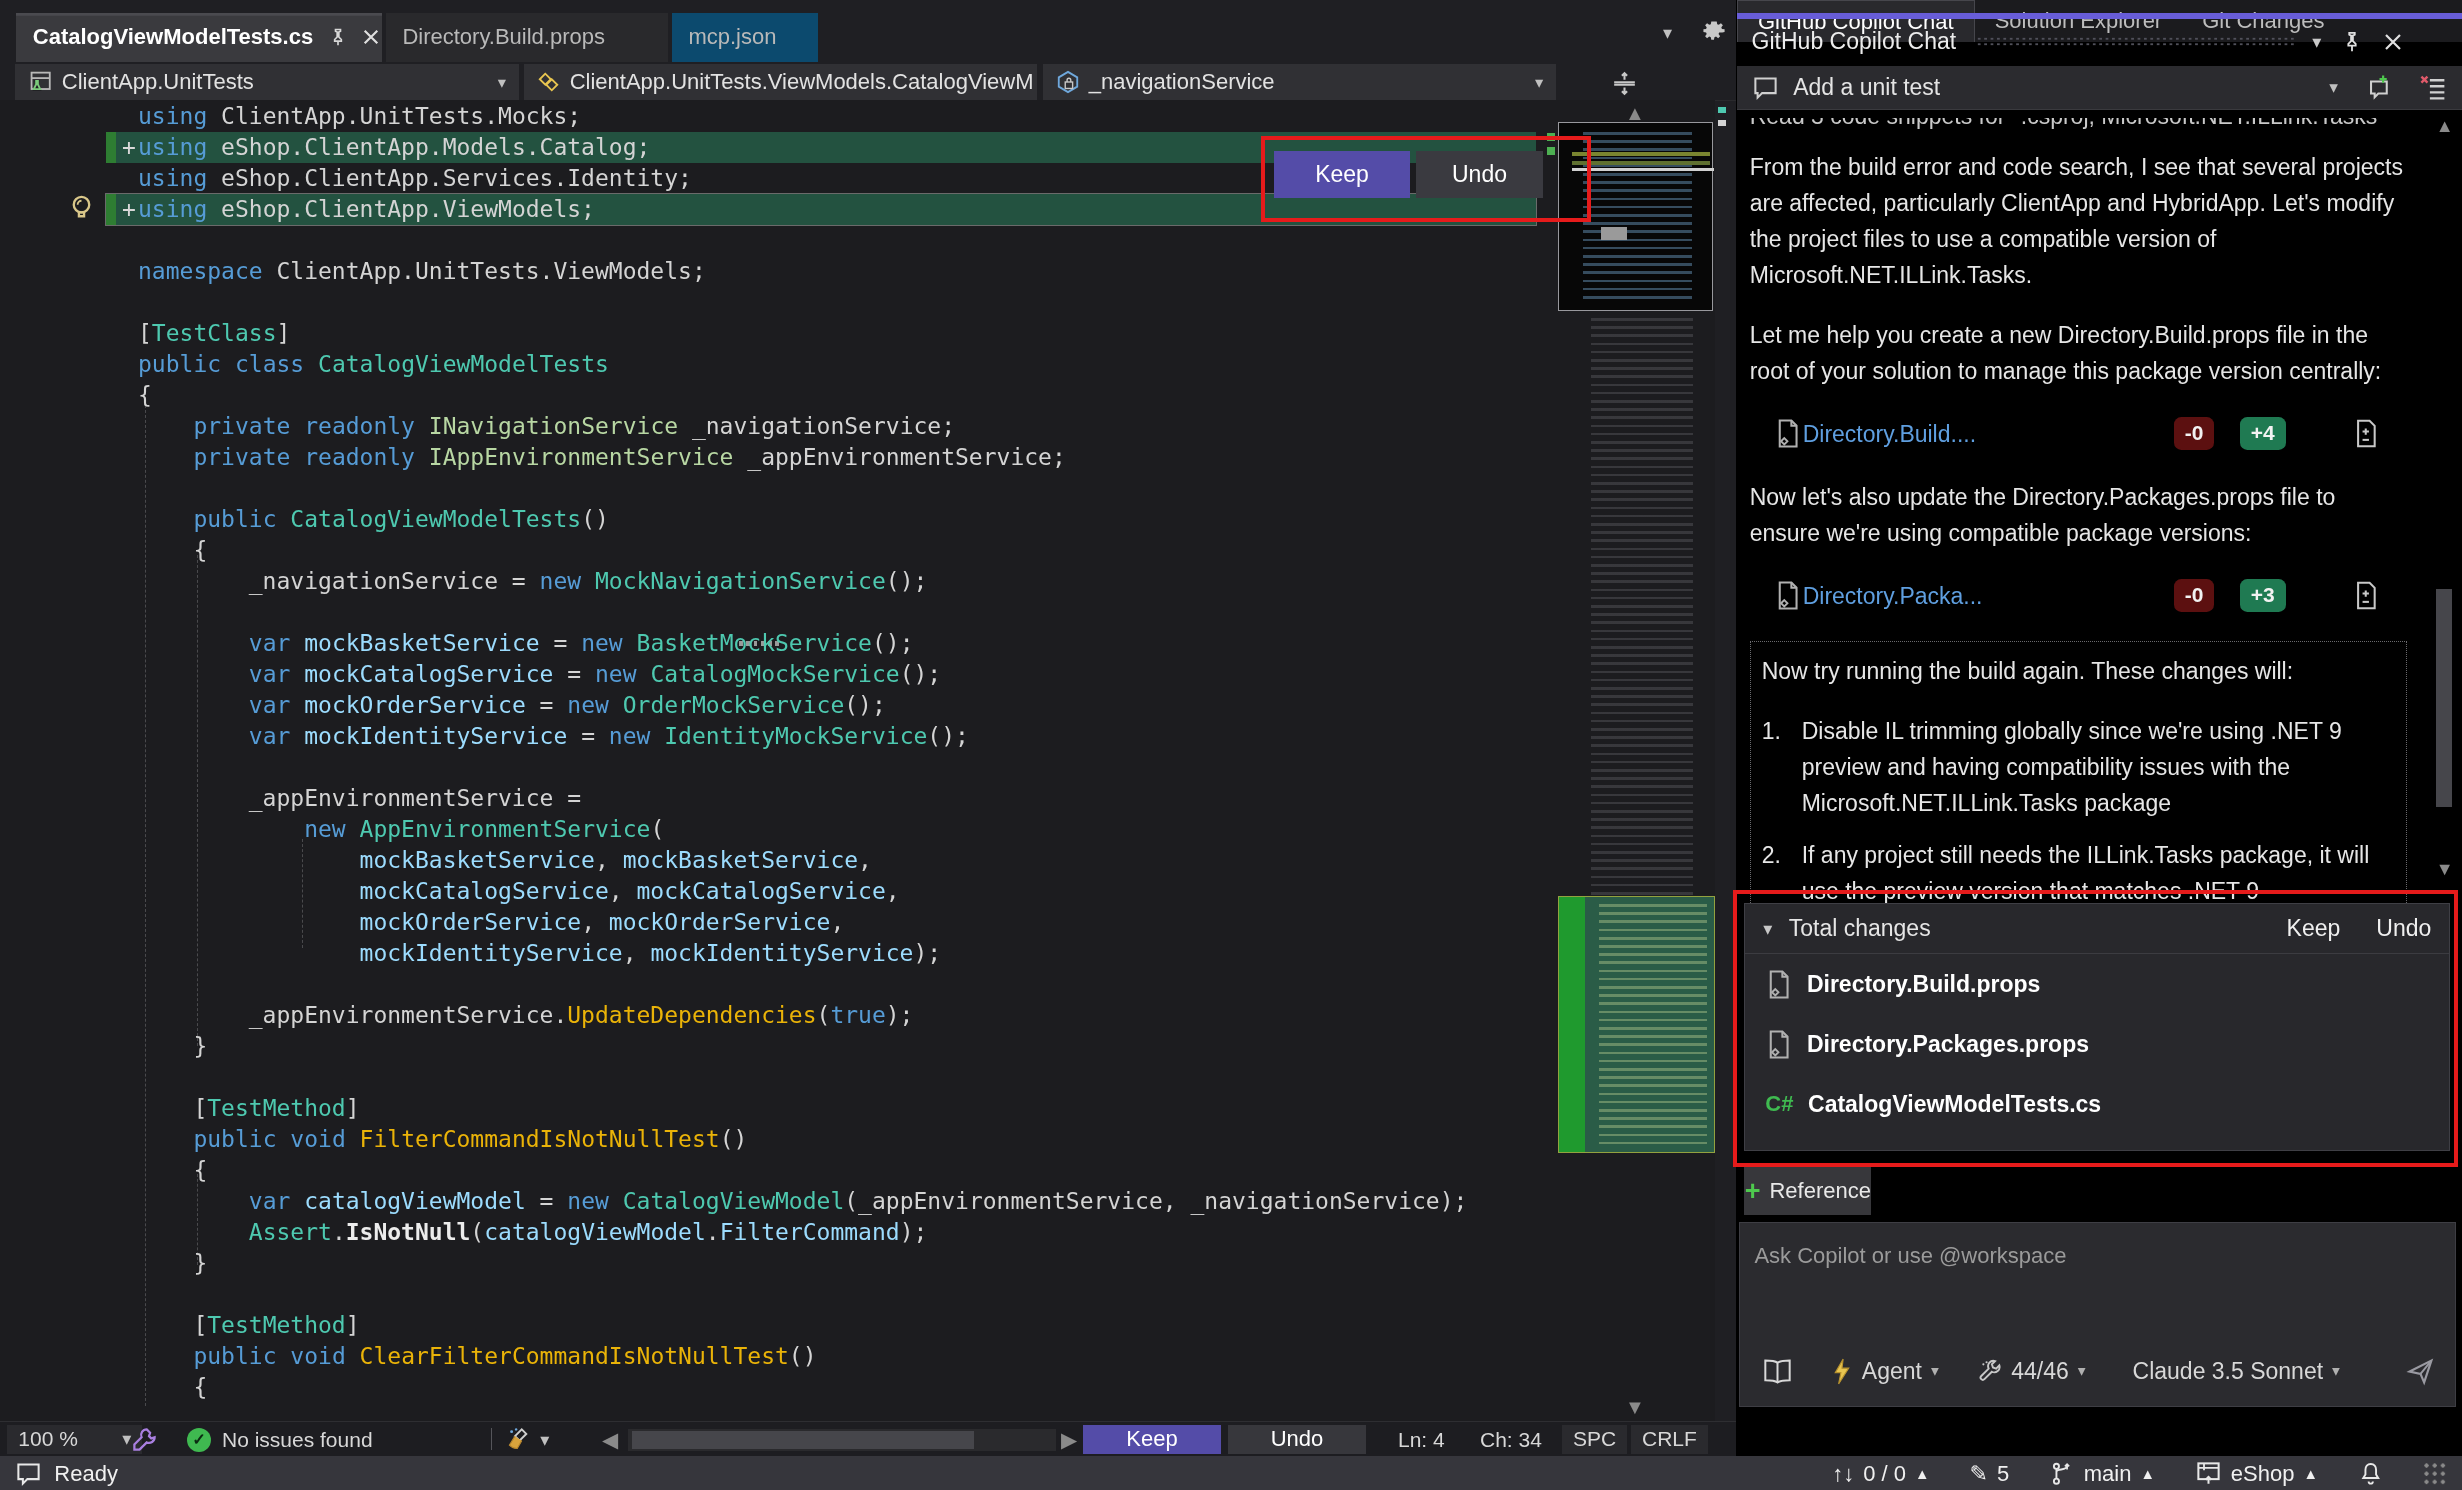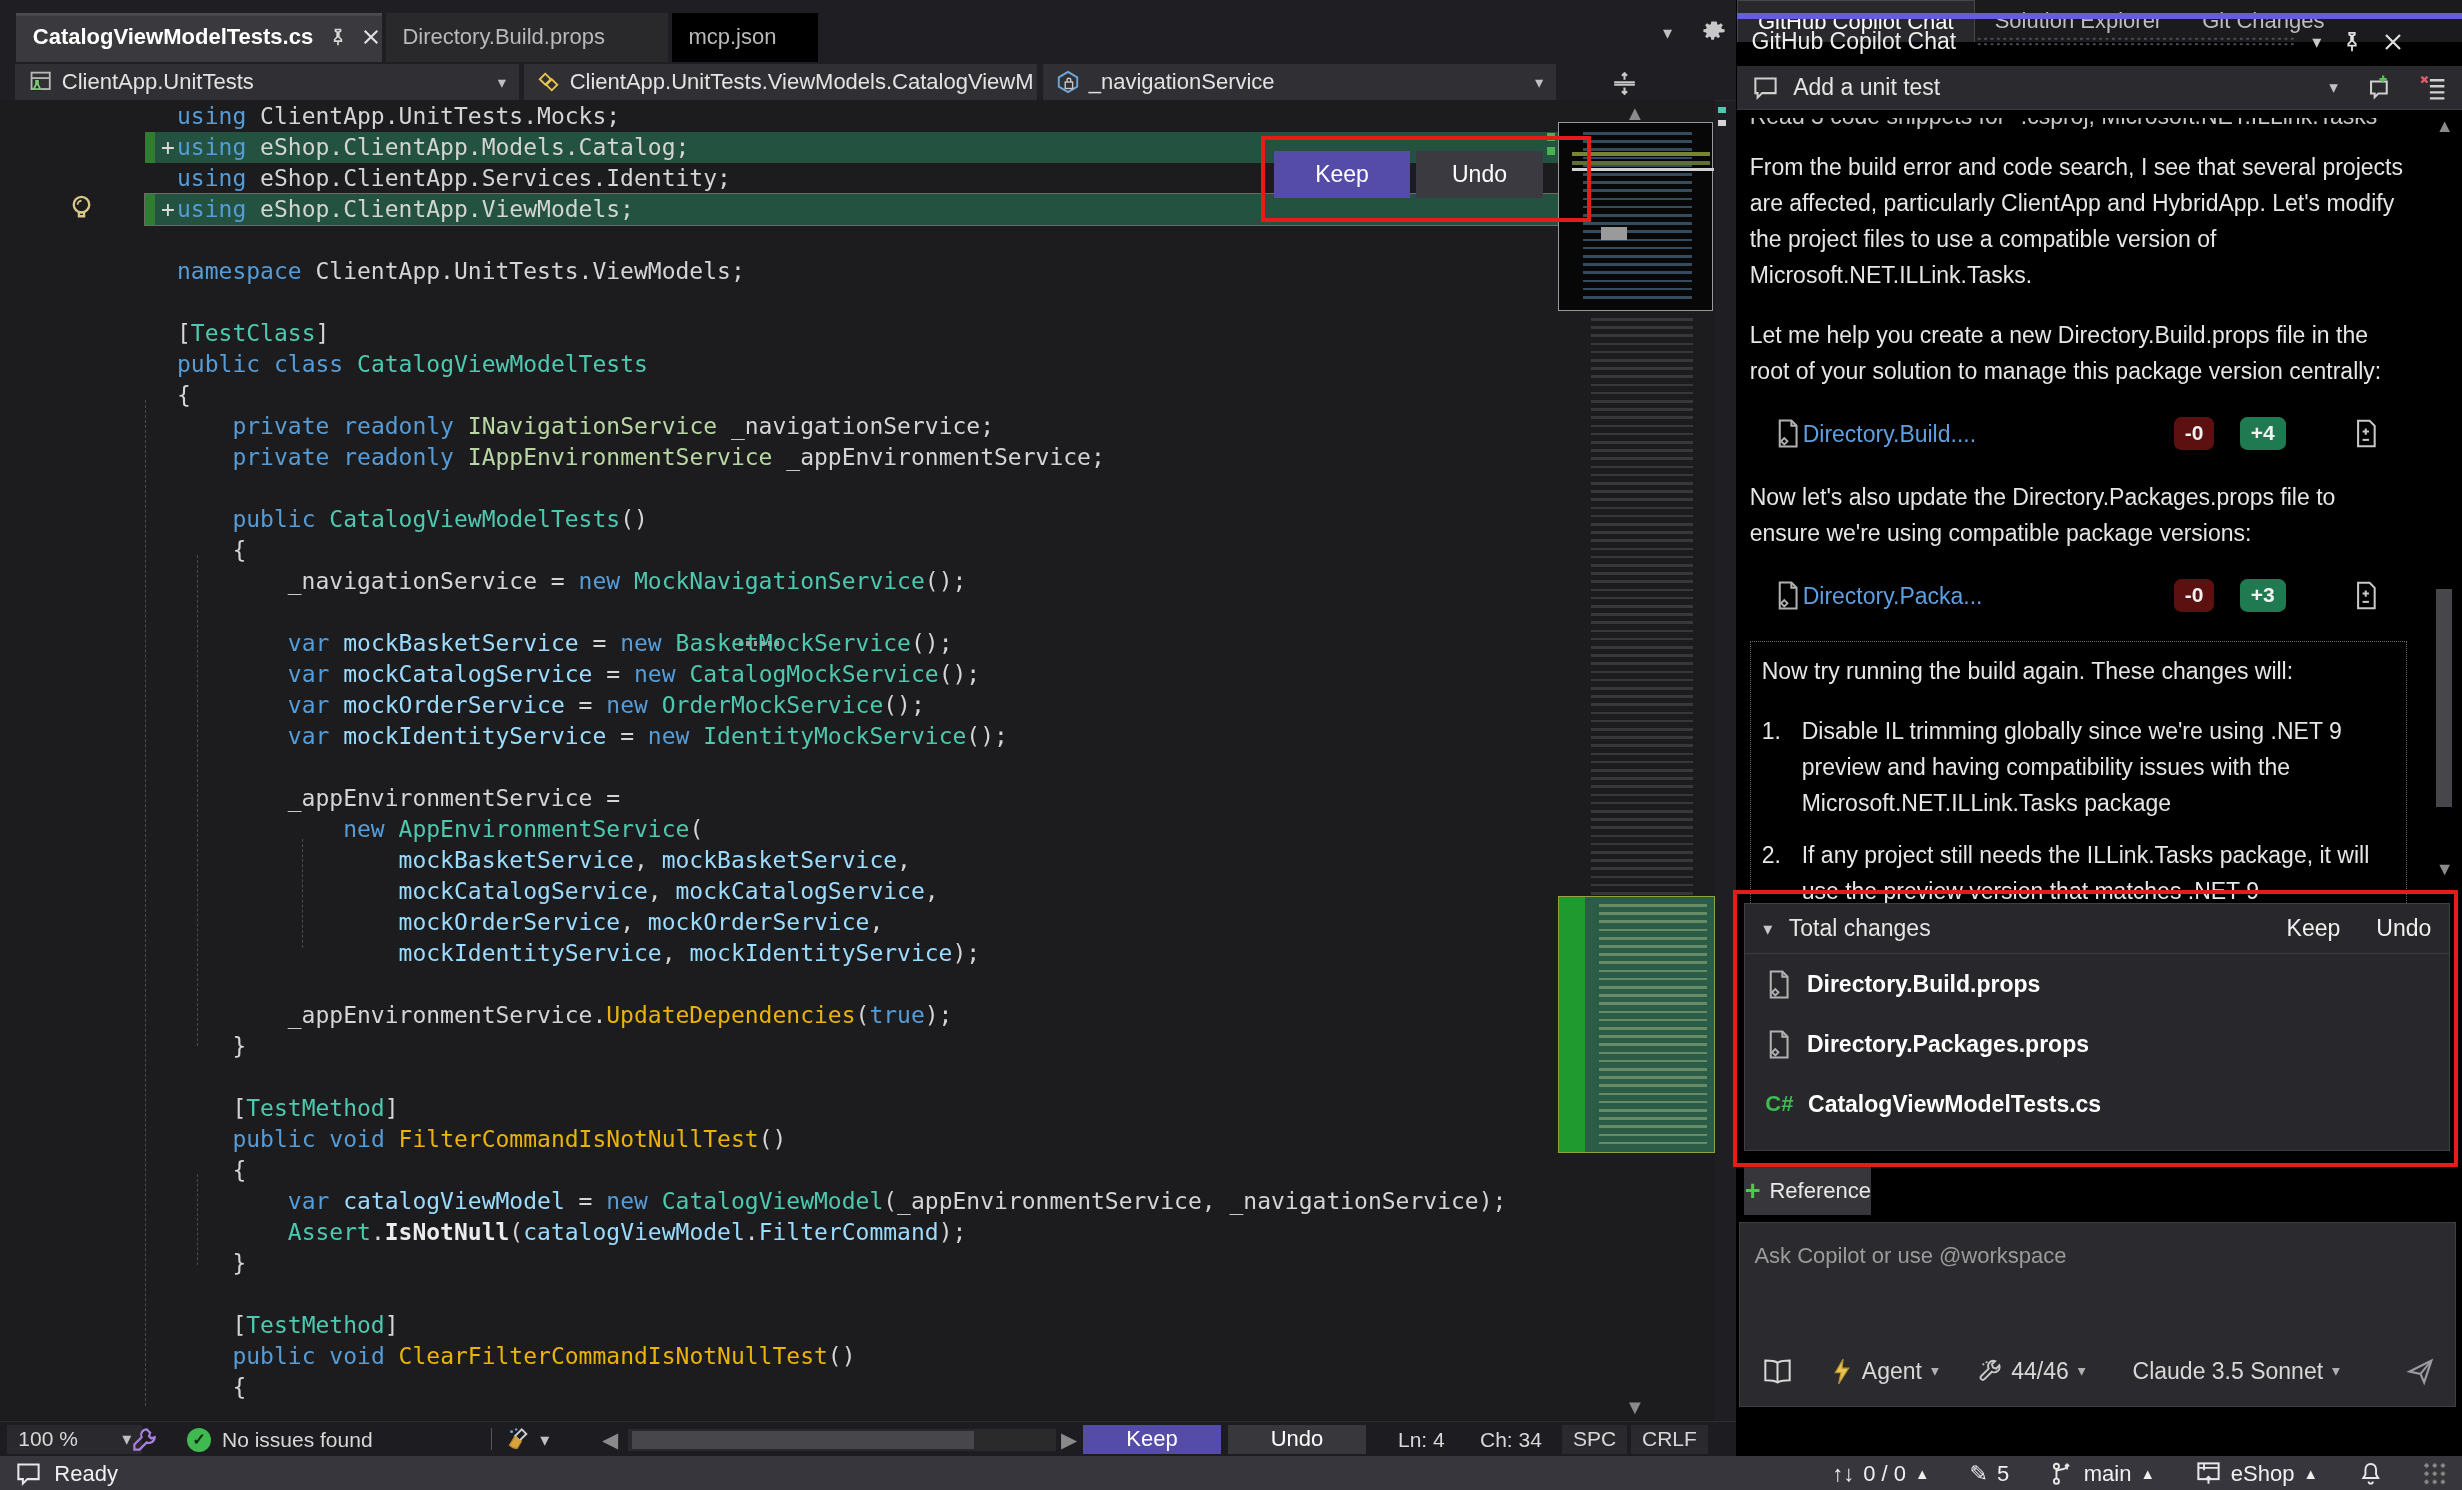--- a/index.html
+++ b/index.html
@@ -19,21 +19,21 @@
   
   #crumbbar{left:0;top:64px;width:1736px;height:36px;background:#1f1f23;border-bottom:0.9px solid #2a2a2d;}
   .crumb{position:absolute;top:0;height:36px;background:#303034;display:flex;align-items:center;
          padding:0 12.7px;font-size:22px;color:#e2e2e2;}
   .crumb .caret{margin-left:auto;color:#c0c0c0;font-size:16.4px;padding-left:12.7px;}
   .cicon{display:inline-flex;margin-right:9px;}
 
   
   #editor{left:0;top:100px;width:1558px;height:1321px;background:#1c1c1f;overflow:hidden;}
   #gutterstrip{left:11px;top:100px;width:31px;height:1321px;background:#232326;}
-  #code-lines{position:absolute;left:0;top:0.9px;width:1547px;padding-left:39px;}
+  #code-lines{position:absolute;left:0;top:0.9px;width:1547px;}
   .cl{position:relative;height:31px;}
   .cl .txt{position:absolute;left:138px;top:0;height:31px;line-height:31px;white-space:pre;
            font-family:"DejaVu Sans Mono",monospace;font-size:23px;}
   .cl.add::before{content:"";position:absolute;left:106px;right:11px;top:0;bottom:0;background:#235240;}
   .cl.add.cur::before{outline:0.9px solid #6a6a6a;}
   .cl .addbar{position:absolute;left:106px;top:0;width:10px;height:31px;background:#2e7d32;z-index:2;}
   .cl .plus{position:absolute;left:122px;top:0;width:14.6px;line-height:31px;color:#d8d8d8;z-index:2;
             font-family:"DejaVu Sans Mono",monospace;font-size:23px;}
   .cl .txt{z-index:2;}
   .tk-k{color:#569CD6;} .tk-t{color:#4EC9B0;} .tk-i{color:#B8D7A3;} .tk-m{color:#eab308;}
@@ -162,21 +162,21 @@
       </span>
       <span class="ticon">
         <svg width="18" height="18" viewBox="0 0 20 20">
             <path d="M3 3l14 14M17 3L3 17" stroke="#e0e0e0" stroke-width="2.4"></path>
           </svg>
       </span>
     </div>
     <div class="tab" style="left:386px;width:282px;box-sizing:border-box;">
       <span>Directory.Build.props</span>
     </div>
-    <div class="tab" style="left:672px;width:146px;box-sizing:border-box;background:#000000;">
+    <div class="tab" style="left:672px;width:146px;box-sizing:border-box;background:#0c4a6e;">
       <span>mcp.json</span>
     </div>
     <div class="abs small-caret" style="left:1663px;top:22px;">▾</div>
     <div class="abs" style="left:1698px;top:18px;">
       <svg width="29" height="29" viewBox="0 0 24 24">
           <path fill="#c8c8c8" d="M12 8.5A3.5 3.5 0 1 0 12 15.5 3.5 3.5 0 0 0 12 8.5zm0 5.5a2 2 0 1 1 0-4 2 2 0 0 1 0 4zm8-2l2-.4v-2.2l-2.2-.4-.5-1.3 1.3-1.8-1.6-1.6-1.8 1.3-1.3-.5-.4-2.2H11l-.4 2.2-1.3.5-1.8-1.3-1.6 1.6 1.3 1.8-.5 1.3-2.2.4v2.2l2.2.4.5 1.3-1.3 1.8 1.6 1.6 1.8-1.3 1.3.5.4 2.2h2.2l.4-2.2 1.3-.5 1.8 1.3 1.6-1.6-1.3-1.8.5-1.3z"></path>
         </svg>
     </div>
   </div>
 

